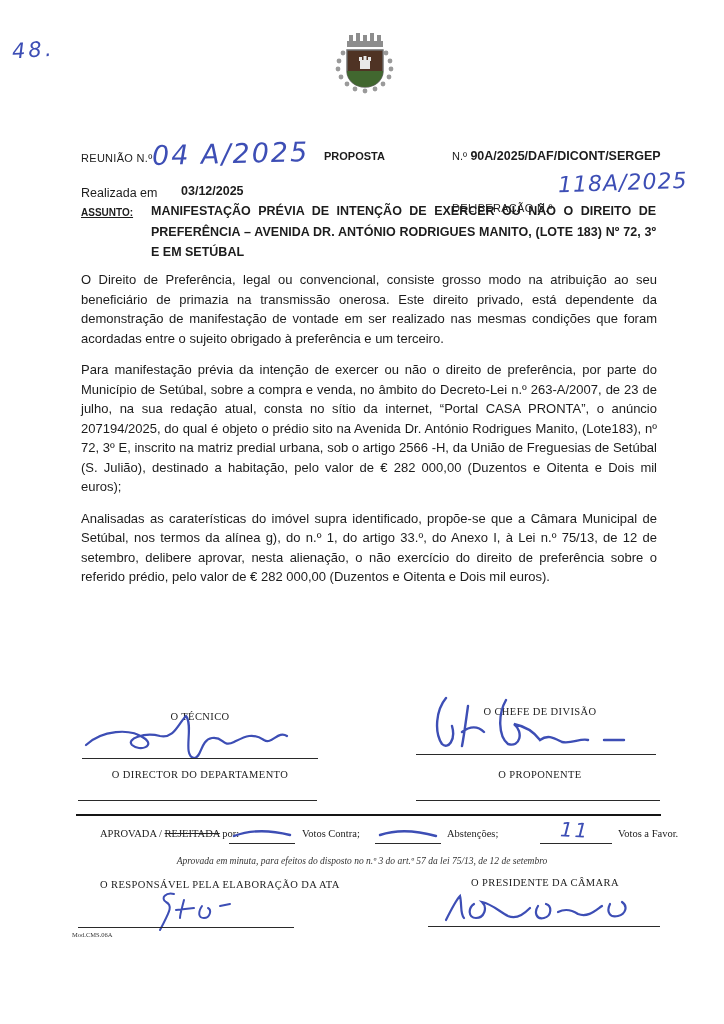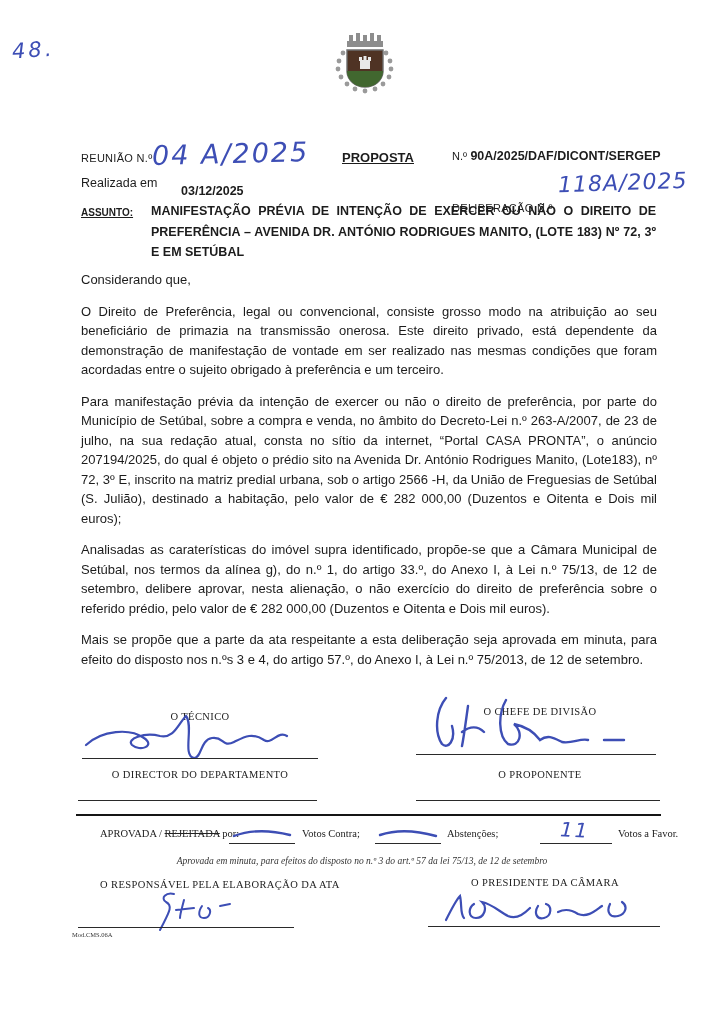--- a/index.html
+++ b/index.html
@@ -79,40 +79,38 @@
         <rect x="34" y="24" width="3" height="4"></rect>
         <rect x="38.5" y="23" width="3" height="5"></rect>
         <rect x="43" y="24" width="3" height="4"></rect>
       </g>
     </svg>
   </div>
 
 
   <div class="abs meta-label" style="left:81px; top:152px;">REUNIÃO N.º</div>
   <div class="abs ink hw-big" style="left:152px; top:138px;">04 A/2025</div>
-  <div class="abs" style="left:342px; top:150px; font-weight:bold; font-size:13px;text-decoration:underline;">PROPOSTA</div>
+  <div class="abs" style="left:324px; top:150px; font-weight:bold; font-size:11px;">PROPOSTA</div>
   <div class="abs" style="left:452px; top:149px; font-size:12px; font-weight:bold;text-align:center;">
     <span style="font-weight:normal; font-size:11px;">N.º</span>
     <span style="font-size:12.5px;">90A/2025/DAF/DICONT/SERGEP</span>
   </div>
 
-  <div class="abs" style="left:81px; top:176px; font-size:12.5px;">Realizada em</div>
+  <div class="abs" style="left:81px; top:186px; font-size:12.5px;">Realizada em</div>
   <div class="abs meta-bold" style="left:181px; top:184px;">03/12/2025</div>
   <div class="abs meta-label" style="left:452px; top:186px;margin-top:16px;">DELIBERAÇÃO N.º</div>
   <div class="abs ink hw-mid" style="left:558px; top:170px;">118A/2025</div>
 
   <div class="abs assunto-label" style="left:81px; top:207px;">ASSUNTO:</div>
   <div class="abs assunto-text" style="left:151px; top:201px; width:505px;">MANIFESTAÇÃO PRÉVIA DE INTENÇÃO DE EXERCER OU NÃO O DIREITO DE PREFERÊNCIA – AVENIDA DR. ANTÓNIO RODRIGUES MANITO, (LOTE 183) Nº 72, 3º E EM SETÚBAL</div>
 
   <div class="abs body-text" style="left:81px; top:270px; width:576px;">
-    <p>Considerando que,</p>
     <p>O Direito de Preferência, legal ou convencional, consiste grosso modo na atribuição ao seu beneficiário de primazia na transmissão onerosa. Este direito privado, está dependente da demonstração de manifestação de vontade em ser realizado nas mesmas condições que foram acordadas entre o sujeito obrigado à preferência e um terceiro.</p>
     <p>Para manifestação prévia da intenção de exercer ou não o direito de preferência, por parte do Município de Setúbal, sobre a compra e venda, no âmbito do Decreto-Lei n.º 263-A/2007, de 23 de julho, na sua redação atual, consta no sítio da internet, “Portal CASA PRONTA”, o anúncio 207194/2025, do qual é objeto o prédio sito na Avenida Dr. António Rodrigues Manito, (Lote183), nº 72, 3º E, inscrito na matriz predial urbana, sob o artigo 2566 -H, da União de Freguesias de Setúbal (S. Julião), destinado a habitação, pelo valor de € 282 000,00 (Duzentos e Oitenta e Dois mil euros);</p>
     <p>Analisadas as caraterísticas do imóvel supra identificado, propõe-se que a Câmara Municipal de Setúbal, nos termos da alínea g), do n.º 1, do artigo 33.º, do Anexo I, à Lei n.º 75/13, de 12 de setembro, delibere aprovar, nesta alienação, o não exercício do direito de preferência sobre o referido prédio, pelo valor de € 282 000,00 (Duzentos e Oitenta e Dois mil euros).</p>
-    <p>Mais se propõe que a parte da ata respeitante a esta deliberação seja aprovada em minuta, para efeito do disposto nos n.ºs 3 e 4, do artigo 57.º, do Anexo I, à Lei n.º 75/2013, de 12 de setembro.</p>
   </div>
 
   <div class="abs sig-label center" style="left:85px; top:711px; width:230px;">O TÉCNICO</div>
   <svg class="abs sig" style="left:82px; top:712px;" width="238" height="48" viewBox="0 0 238 48">
     <path d="M4 33 C20 18, 48 16, 62 26 C74 34, 58 40, 50 33 C44 27, 62 20, 78 24 C92 27, 96 12, 104 4 C112 14, 100 44, 112 46 C120 46, 118 28, 130 26 C142 24, 140 36, 152 30 C162 25, 170 20, 182 28 C190 33, 196 18, 205 24" fill="none" stroke="#3d4eb5" stroke-width="2.2" stroke-linecap="round"></path>
   </svg>
   <div class="abs sig-line" style="left:82px; top:758px; width:236px;"></div>
 
   <div class="abs sig-label center" style="left:420px; top:706px; width:240px;">O CHEFE DE DIVISÃO</div>
   <svg class="abs sig" style="left:428px; top:692px;" width="215" height="62" viewBox="0 0 215 62">

